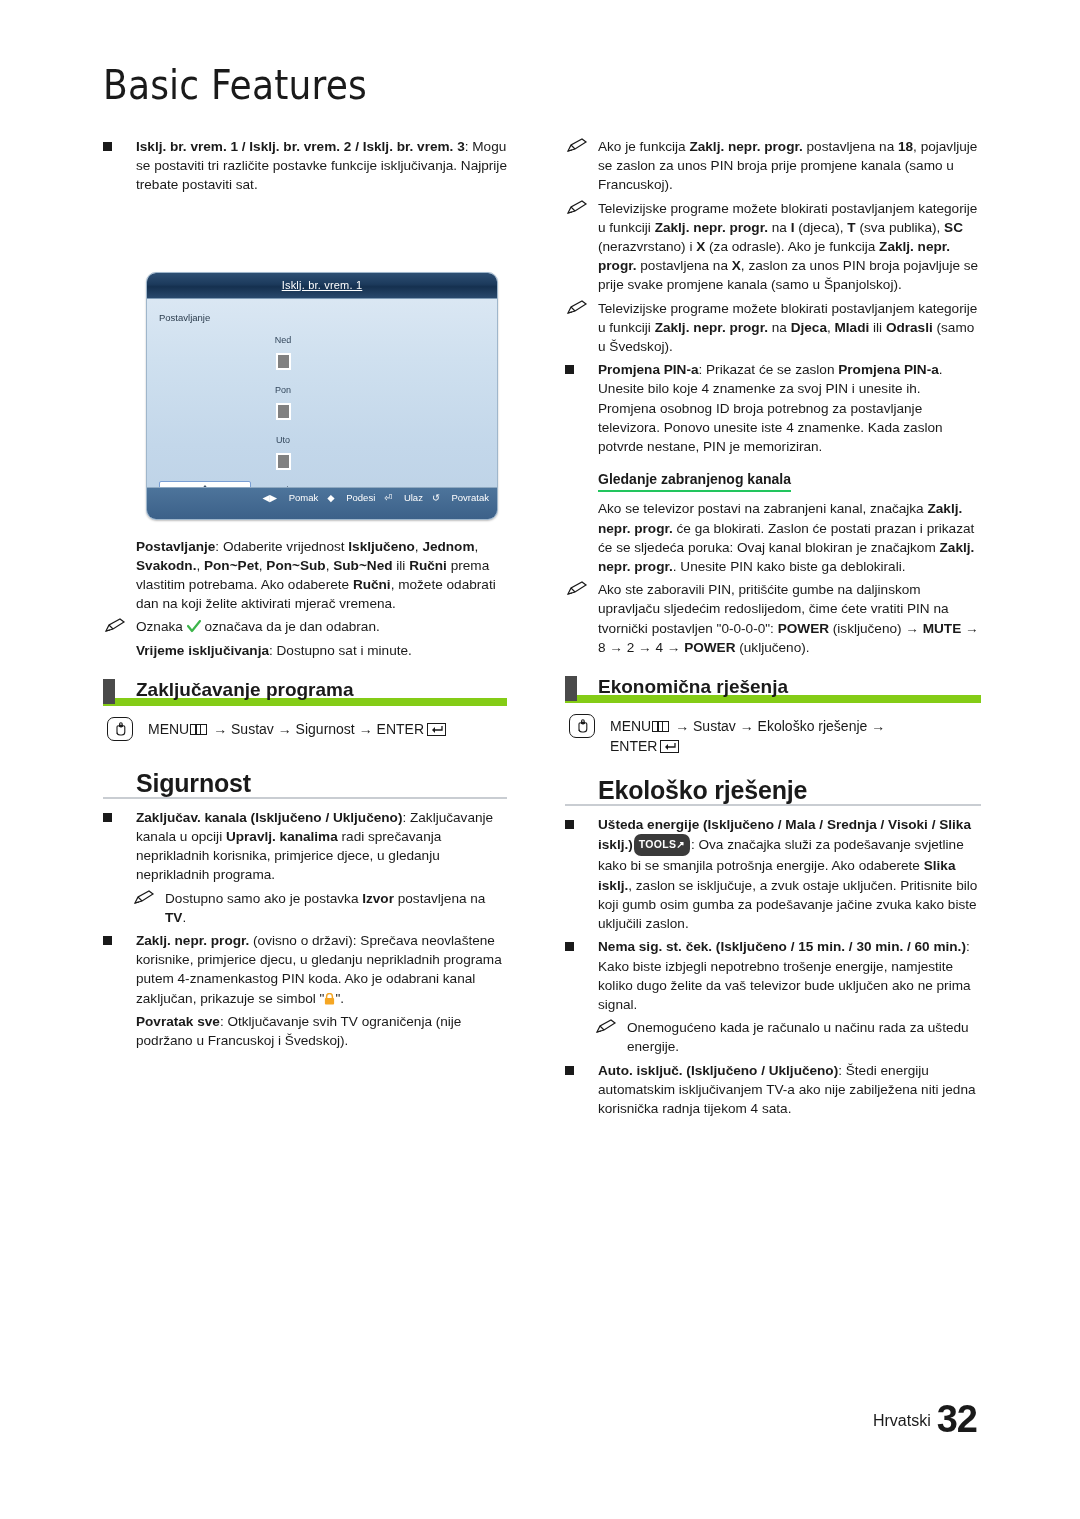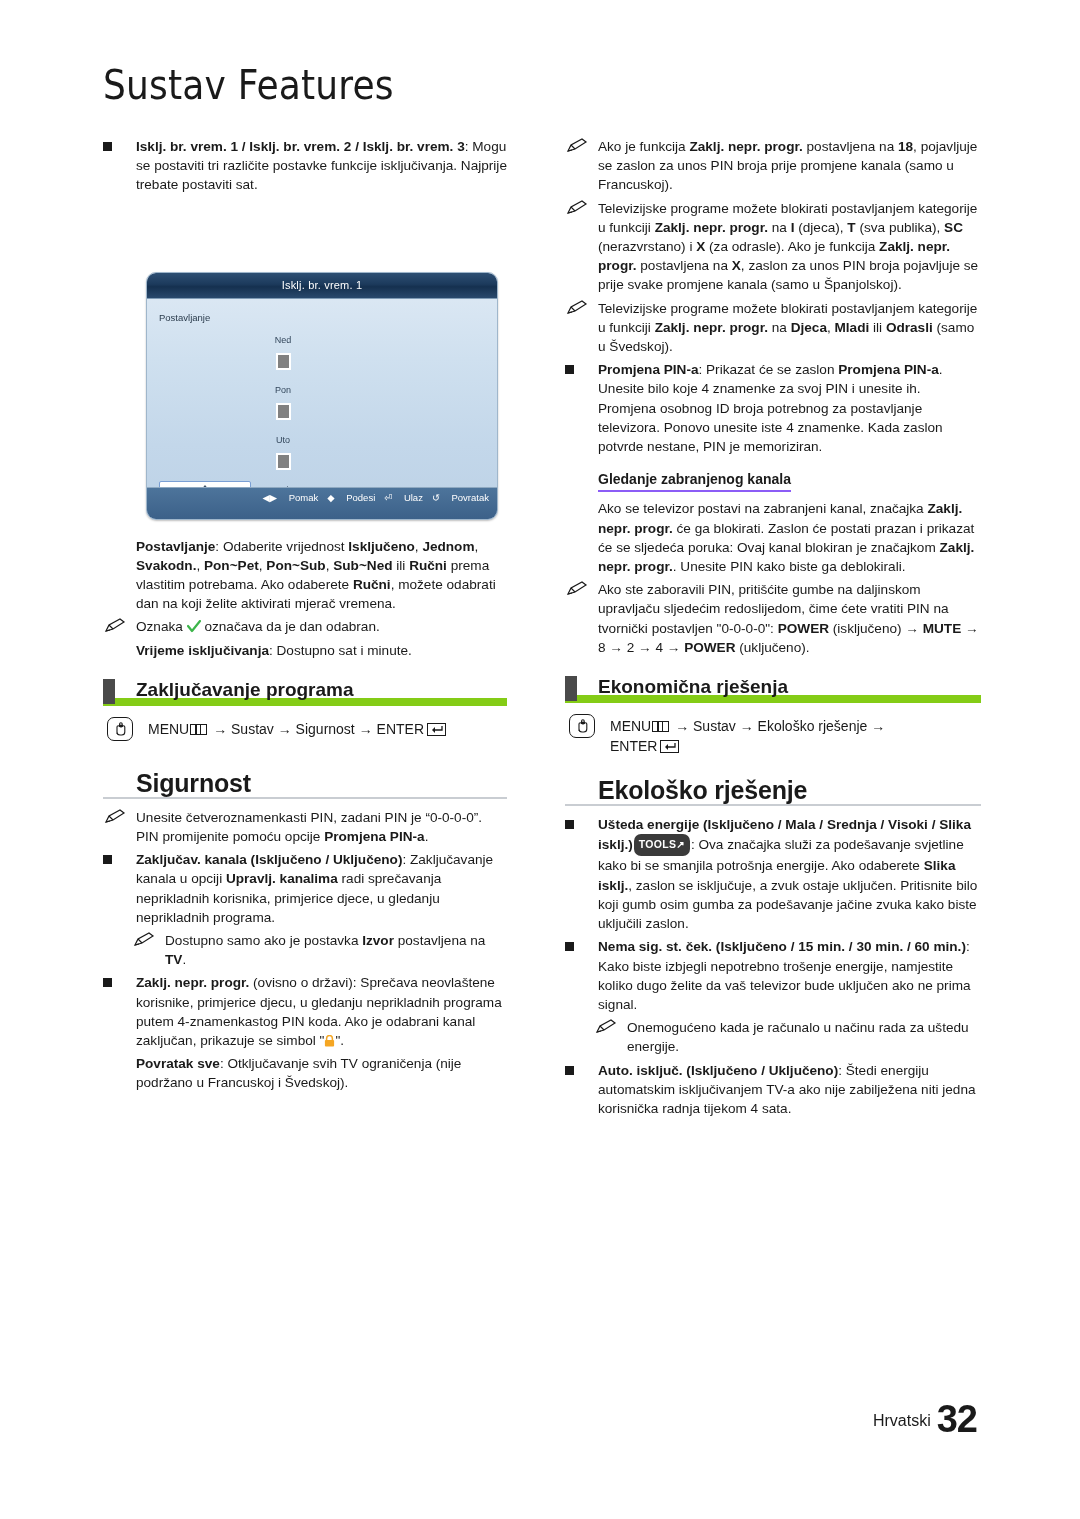--- a/index.html
+++ b/index.html
@@ -105,21 +105,21 @@
   }
   .big-head .txt {
     font-size: 25px;
     font-weight: bold;
     letter-spacing: -.2px;
   }
   .sub-head {
     font-size: 14px;
     font-weight: bold;
     display: inline-block;
-    border-bottom: 2px solid #8b5cf6;
+    border-bottom: 2px solid #22c55e;
     padding-bottom: 1px;
     margin-top: 10px;
     margin-bottom: 7px;
   }
 
   
   .menu-path {
     position: relative;
     padding-left: 45px;
     min-height: 30px;
@@ -212,20 +212,21 @@
   .osd-title {
     height: 25px;
     background: linear-gradient(180deg,#2e4f73 0%, #1c3a5c 45%, #15304f 55%, #29496c 100%);
     color: #ffffff;
     font-size: 11px;
     text-align: center;
     line-height: 25px;
     letter-spacing: .2px;
     border-radius: 8px 8px 0 0;
     border-bottom: 1px solid #7f9bb5;
+    text-decoration: underline;
   }
   .osd-body { position: relative; padding: 9px 12px 0 12px; }
   .osd-label {
     font-size: 9.5px;
     color: #2b3c4d;
     margin-bottom: 4px;
   }
   .osd-row { display: flex; align-items: center; }
   .spinbox {
     width: 92px;
@@ -322,21 +323,21 @@
     font-size: 38px;
     font-weight: bold;
     letter-spacing: -1px;
   }
 </style>
 </head>
 <body>
 
 <div class="page">
 
-  <div class="doc-title">Sustav Features</div>
+  <div class="doc-title">Basic Features</div>
 
   <div class="col col-left">
 
     <div class="bullet-sq">
       <b>Isklj. br. vrem. 1 / Isklj. br. vrem. 2 / Isklj. br. vrem. </b><b>3</b><span>: Mogu se postaviti tri različite postavke funkcije isključivanja. Najprije trebate postaviti sat.</span>
     </div>
 
     <div style="position:relative;height:338px;">
       <div class="osd">
         <div class="osd-title">Isklj. br. vrem. 1</div>
@@ -436,30 +437,20 @@
             <path d="M13 2 V6 H4" fill="none" stroke="#1a1a1a" stroke-width="1.3"></path>
             <path d="M6 3 L3 6 L6 9 Z" fill="#1a1a1a"></path>
           </svg></span>
     </div>
 
     <div class="sec-head big-head">
       <span class="txt">Sigurnost</span>
     </div>
 
 
-    <div class="note">
-      <span class="pencil">
-        <svg width="22" height="15" viewBox="0 0 22 15">
-            <path d="M2 13 L5 7 L16 1 L20 4 L9 11 Z" fill="none" stroke="#1a1a1a" stroke-width="1.2"></path>
-            <path d="M5 7 L9 11" stroke="#1a1a1a" stroke-width="1.1"></path>
-            <path d="M2 13 L6 12" stroke="#1a1a1a" stroke-width="1.1"></path>
-          </svg>
-      </span>
-      <span>Unesite četveroznamenkasti PIN, zadani PIN je “0-0-0-0”. PIN promijenite pomoću opcije </span><b>Promjena PIN-a</b><span>.</span>
-    </div>
 
     <div class="bullet-sq">
       <b>Zaključav. kanala (Isključeno / Uključeno)</b><span>: Zaključavanje kanala u opciji </span><b>Upravlj. kanalima</b><span> radi sprečavanja neprikladnih korisnika, primjerice djece, u gledanju neprikladnih programa.</span>
     </div>
 
     <div class="note note-indent">
       <span class="pencil">
         <svg width="22" height="15" viewBox="0 0 22 15">
             <path d="M2 13 L5 7 L16 1 L20 4 L9 11 Z" fill="none" stroke="#1a1a1a" stroke-width="1.2"></path>
             <path d="M5 7 L9 11" stroke="#1a1a1a" stroke-width="1.1"></path>

